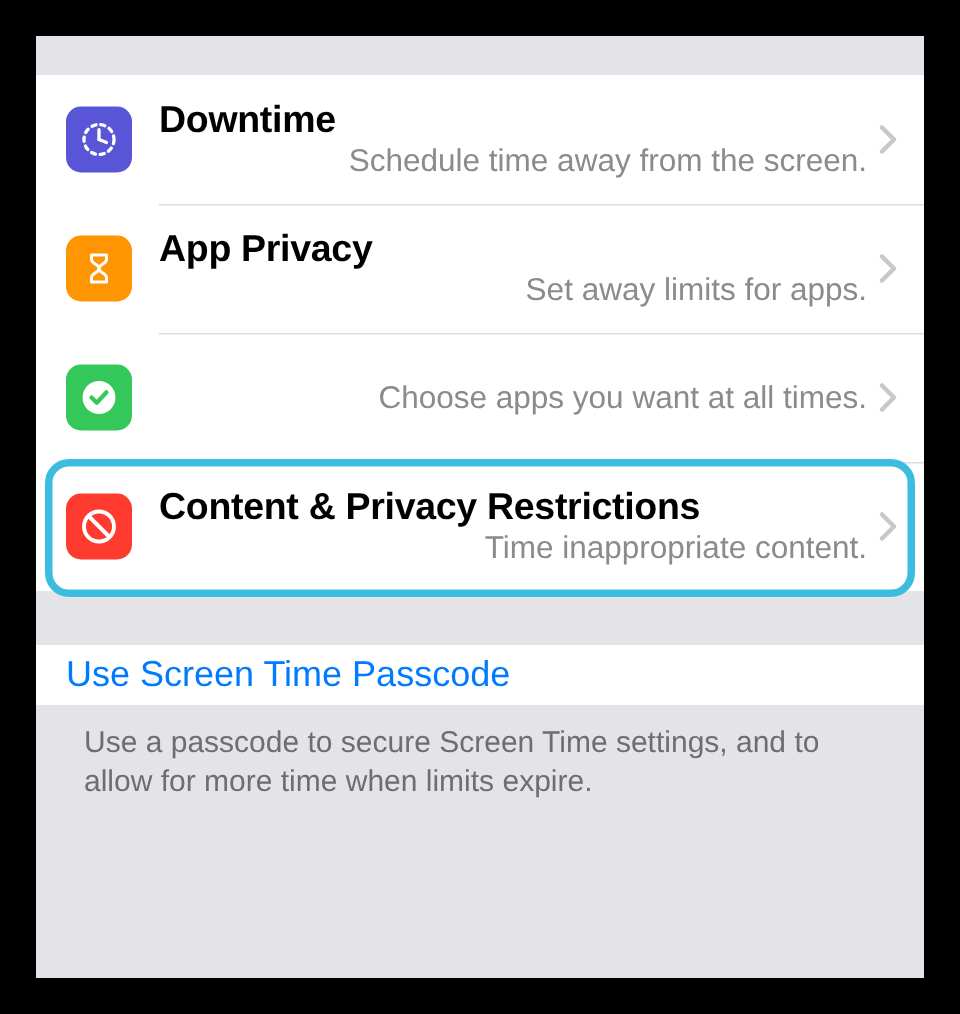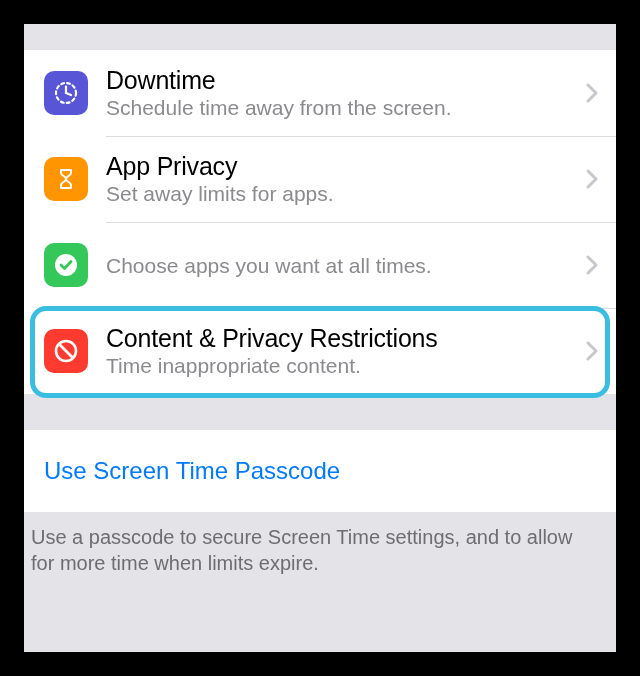--- a/index.html
+++ b/index.html
@@ -44,47 +44,48 @@
       border-radius: 10px;
       display: flex;
       align-items: center;
       justify-content: center;
       flex-shrink: 0;
       margin-right: 18px;
     }
     .labels { flex: 1; min-width: 0; }
     .title {
       font-size: 25px;
-      font-weight: 400;
+      font-weight: 700;
       color: #000;
       line-height: 1.15;
       letter-spacing: -0.2px;
     }
     .subtitle {
       font-size: 21px;
       color: #8a8a8f;
       line-height: 1.2;
       margin-top: 1px;
+      text-align: right;
     }
     .chev {
       color: #c7c7cc;
       flex-shrink: 0;
       margin-left: 8px;
     }
     .link-group {
       background: #fff;
       margin-top: 36px;
     }
     .link-row {
-      padding: 27px 20px;
+      padding: 6px 20px;
       font-size: 24px;
       color: #007aff;
     }
     .footer {
-      padding: 12px 20px 0 7px;
+      padding: 12px 20px 0 32px;
       font-size: 20px;
       color: #6d6d72;
       line-height: 1.3;
     }
     .highlight {
       position: absolute;
       border: 5px solid #3bbde2;
       border-radius: 16px;
       pointer-events: none;
       z-index: 10;

